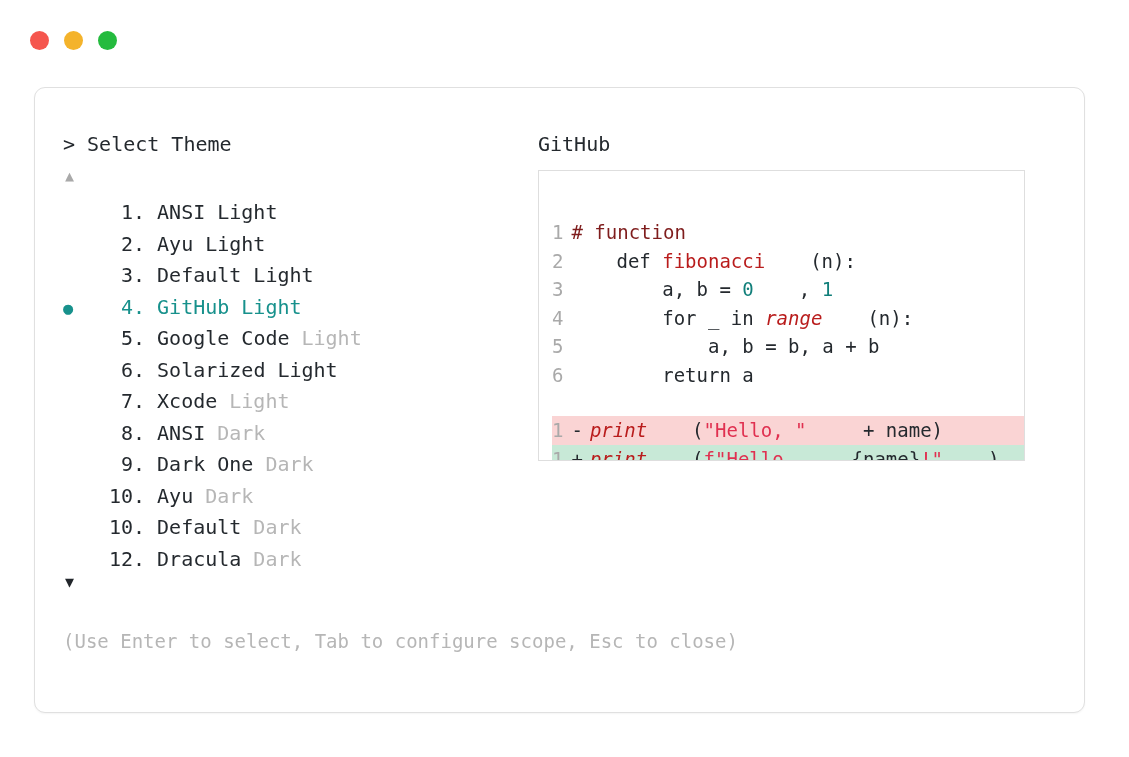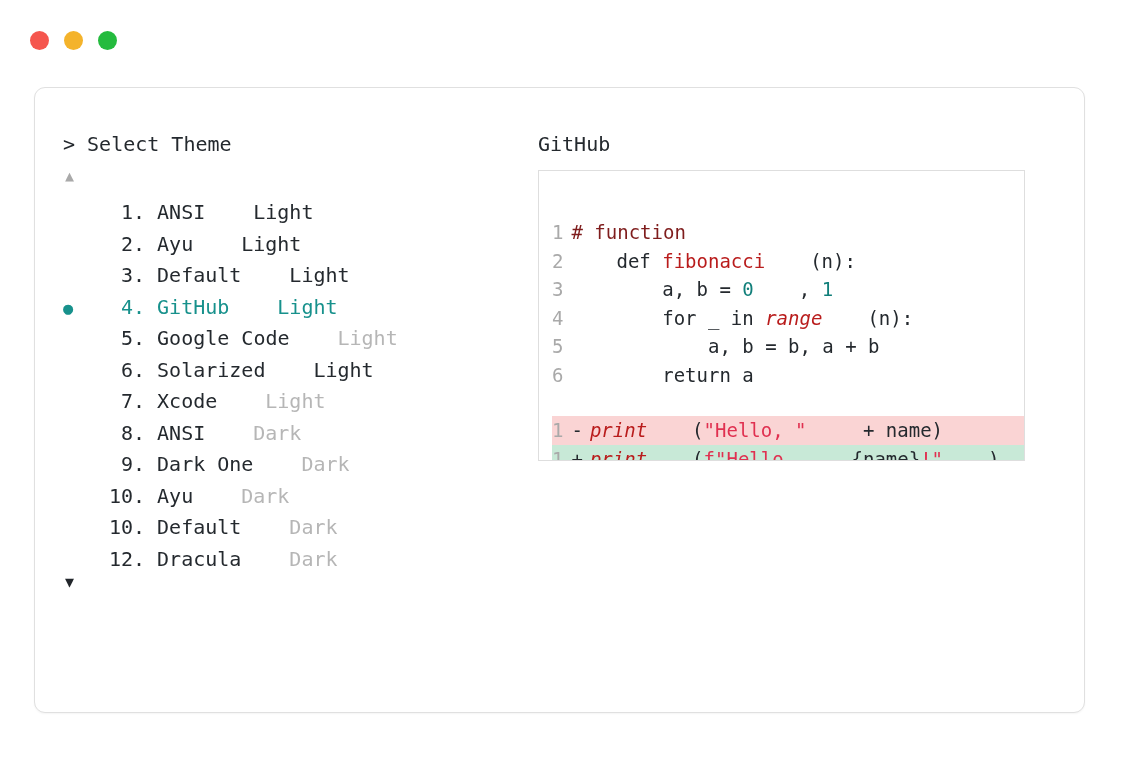--- a/index.html
+++ b/index.html
@@ -119,21 +119,20 @@
   }
   .row-dot {
     flex: 0 0 auto;
     padding-right: 12px;
   }
   .row-name { flex: 0 0 auto; margin-top: 9px; }
   .row-variant {
     flex: 0 0 auto;
     padding-left: 12px;
     color: #b6b6b6;
-    margin-left: 36px;
   }
   .row-variant.strong { color: #24292e; }
   .theme-row.selected,
   .theme-row.selected .row-variant {
     color: #17918c;
   }
 
   
   #preview-panel {
     position: absolute;
@@ -226,14 +225,15 @@
         <li class="theme-row"><span class="bullet empty">●</span><span class="row-index">12</span><span class="row-dot">.</span><span class="row-name">Dracula</span><span class="row-variant">Dark</span></li>
       </ul>
 
     <div id="scroll-down-icon">▼</div>
   </div>
 
   <div id="preview-panel">
     <div id="code-block"><div class="code-line"><span class="ln">1</span><span class="code-text"><span class="t-comment"># function</span></span></div><div class="code-line"><span class="ln">2</span><span class="code-text"><span class="t-plain">def </span><span class="t-func">fibonacci</span><span class="t-plain">(n):</span></span></div><div class="code-line"><span class="ln">3</span><span class="code-text"><span class="t-plain">    a, b = </span><span class="t-num">0</span><span class="t-plain">, </span><span class="t-num">1</span></span></div><div class="code-line"><span class="ln">4</span><span class="code-text"><span class="t-plain">    for _ in </span><span class="t-builtin">range</span><span class="t-plain">(n):</span></span></div><div class="code-line"><span class="ln">5</span><span class="code-text"><span class="t-plain">        a, b = b, a + b</span></span></div><div class="code-line"><span class="ln">6</span><span class="code-text"><span class="t-plain">    return a</span></span></div><div class="code-gap"></div><div class="code-line diff-del"><span class="ln">1</span><span class="diff-sign">-</span><span class="code-text"><span class="t-builtin">print</span><span class="t-plain">(</span><span class="t-string">"Hello, "</span><span class="t-plain"> + name)</span></span></div><div class="code-line diff-add"><span class="ln">1</span><span class="diff-sign">+</span><span class="code-text"><span class="t-builtin">print</span><span class="t-plain">(</span><span class="t-string">f"Hello, </span><span class="t-plain">{name}</span><span class="t-string">!"</span><span class="t-plain">)</span></span></div></div>
   </div>
 
+  <div id="footer-hint">(Use Enter to select, Tab to configure scope, Esc to close)</div>
 
 </div>
 
 </body></html>

